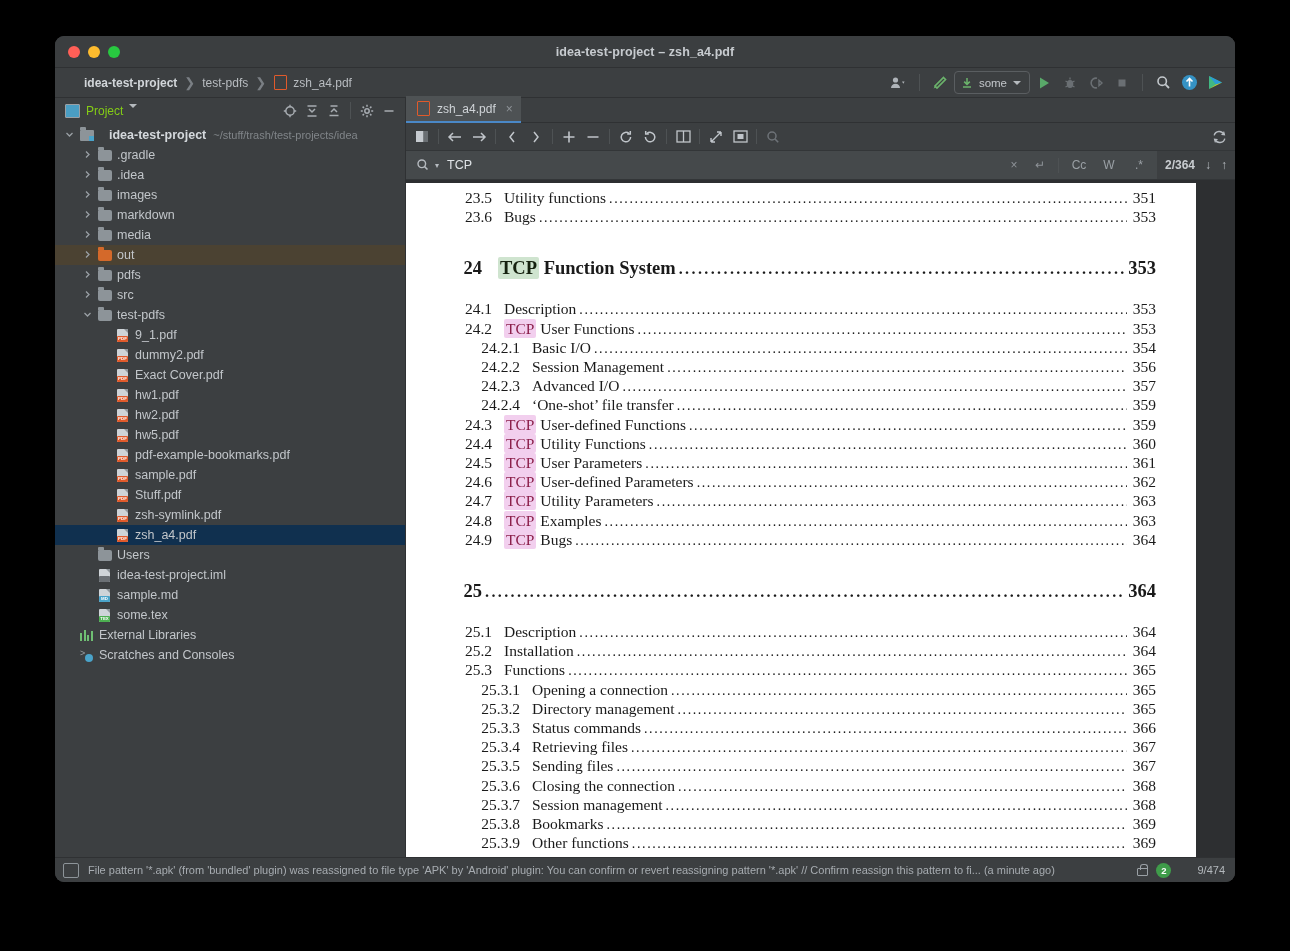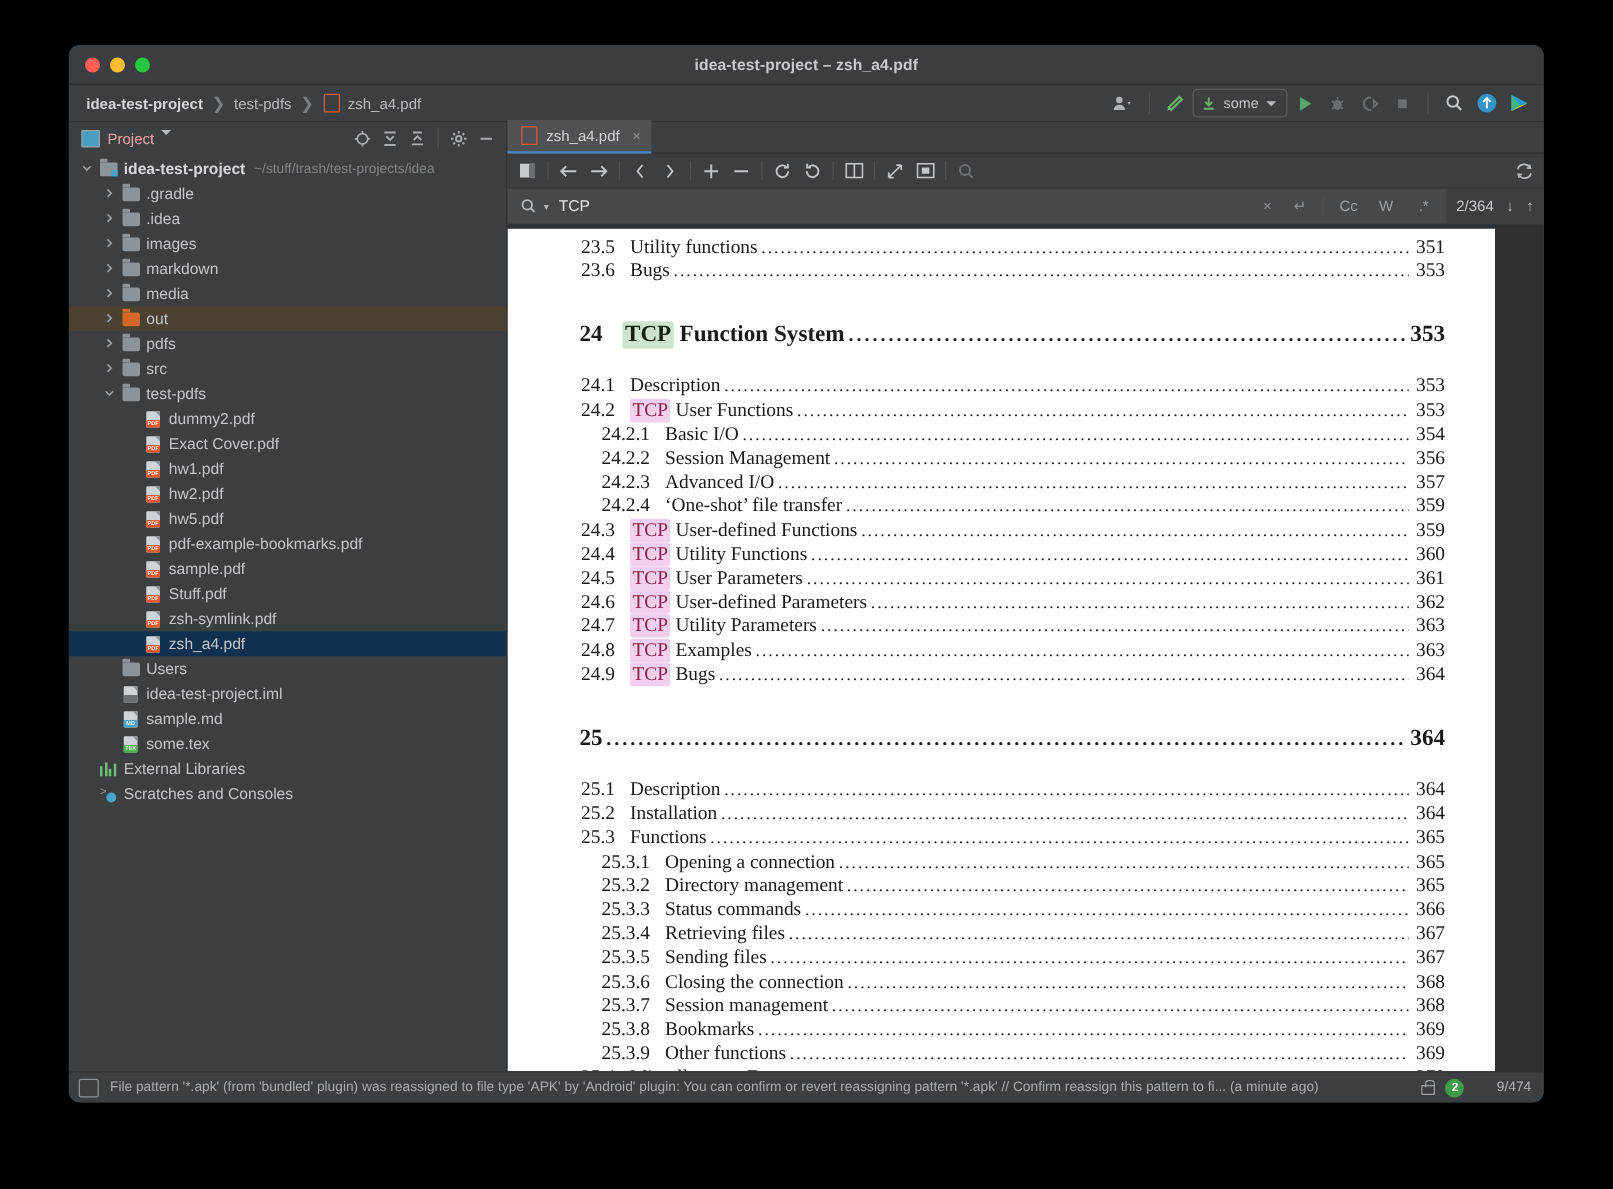--- a/index.html
+++ b/index.html
@@ -44,34 +44,34 @@
          border-top:4px solid #b5babe;}
 
   
   .body{flex:1;display:flex;min-height:0;background:#3c3f41;}
 
   
   .sidebar{width:350px;display:flex;flex-direction:column;background:#3c3f41;
            border-right:1px solid #2f3133;}
   .side-head{height:25px;display:flex;align-items:center;padding:0 6px 0 10px;
              background:#3c3f41;flex:0 0 auto;}
-  .side-title{display:flex;align-items:flex-start;gap:6px;font-size:12px;color:#fca5a5;}
+  .side-title{display:flex;align-items:flex-start;gap:6px;font-size:12px;color:#84cc16;}
   .proj-icon{width:13px;height:12px;border:1.6px solid #9aa0a5;border-radius:1px;
              background:#4a9ec4;}
   .side-head-icons{margin-left:auto;display:flex;align-items:center;gap:2px;}
   .shi{width:20px;height:20px;display:flex;align-items:center;justify-content:center;color:#a7acb1;}
 
   .tree{flex:1;overflow:hidden;padding-top:2px;font-size:12.5px;color:#c2c6ca;}
   .row{height:20px;display:flex;align-items:center;white-space:nowrap;padding-right:6px;}
   .row.sel-blue{background:#10304f;}
   .row.sel-brown{background:#4b4232;}
   .arrow{width:12px;text-align:center;color:#9aa0a5;font-size:9px;flex:0 0 12px;}
   .lbl{margin-left:5px;}
   .dim{color:#808589;font-size:11px;margin-left:7px;overflow:hidden;}
-  .bold{font-weight:bold;color:#d5d9dd;}
+  .bold{font-weight:bold;color:#d5d9dd;margin-left:15px;}
 
   .ico{width:15px;height:14px;flex:0 0 15px;display:inline-flex;align-items:center;justify-content:center;}
   .folder{width:14px;height:11px;background:#8d9499;border-radius:1px 2px 2px 2px;position:relative;}
   .folder:before{content:"";position:absolute;top:-3px;left:0;width:6px;height:3px;
                  background:#8d9499;border-radius:1px 1px 0 0;}
   .folder.orange{background:#d4692a;}
   .folder.orange:before{background:#d4692a;}
   .filedoc{width:11px;height:13px;background:#cfd4d8;position:relative;border-radius:1px;}
   .filedoc:after{content:"";position:absolute;right:0;top:0;border-top:4px solid #8d9499;
                  border-left:4px solid transparent;}
@@ -109,21 +109,21 @@
            border-bottom:1px solid #333638;}
   .find-q{display:flex;align-items:center;gap:5px;padding-left:10px;color:#b6bbc0;font-size:12px;}
   .find-val{color:#dfe3e6;font-size:12.5px;margin-left:3px;}
   .find-mid{margin-left:auto;display:flex;align-items:center;gap:2px;padding-right:4px;}
   .fbtn{width:24px;height:20px;display:flex;align-items:center;justify-content:center;
         color:#8d9297;font-size:12px;}
   .fopt{min-width:22px;height:20px;display:flex;align-items:center;justify-content:center;
         color:#9aa0a5;font-size:12px;padding:0 3px;}
   .fcount{background:#3c3f41;height:28px;display:flex;align-items:center;padding:0 8px;
           gap:10px;color:#b6bbc0;font-size:12px;}
-  .fcount .num{color:#c9cdd1;}
+  .fcount .num{color:#c9cdd1;font-weight:bold;}
 
   .pdfarea{flex:1;position:relative;background:#2d2f31;overflow:hidden;display:flex;
            justify-content:flex-start;}
   .page{width:790px;background:#fff;margin-top:3px;position:relative;overflow:hidden;}
   .pagepad{padding:6px 40px 0 40px;}
 
   
   .toc{font-family:"Liberation Serif",serif;color:#1a1a1a;}
   .toc-line{display:flex;align-items:baseline;font-size:15.5px;line-height:18.2px;
             white-space:nowrap;}
@@ -417,20 +417,31 @@
             </div>
             <div class="row">
               <span style="flex:0 0 44px"></span>
               <span class="arrow"></span>
               <span style="width:4px;flex:0 0 4px"></span>
               <span class="ico">
                 <span class="filedoc">
                   <span class="badge pdf">PDF</span>
                 </span>
               </span>
+              <span class="lbl">9_1.pdf</span>
+            </div>
+            <div class="row">
+              <span style="flex:0 0 44px"></span>
+              <span class="arrow"></span>
+              <span style="width:4px;flex:0 0 4px"></span>
+              <span class="ico">
+                <span class="filedoc">
+                  <span class="badge pdf">PDF</span>
+                </span>
+              </span>
               <span class="lbl">dummy2.pdf</span>
             </div>
             <div class="row">
               <span style="flex:0 0 44px"></span>
               <span class="arrow"></span>
               <span style="width:4px;flex:0 0 4px"></span>
               <span class="ico">
                 <span class="filedoc">
                   <span class="badge pdf">PDF</span>
                 </span>

